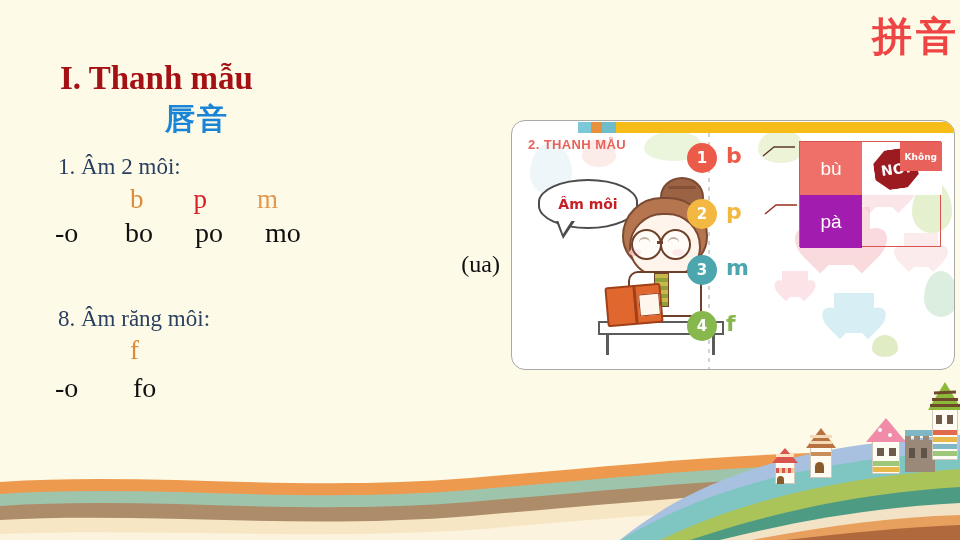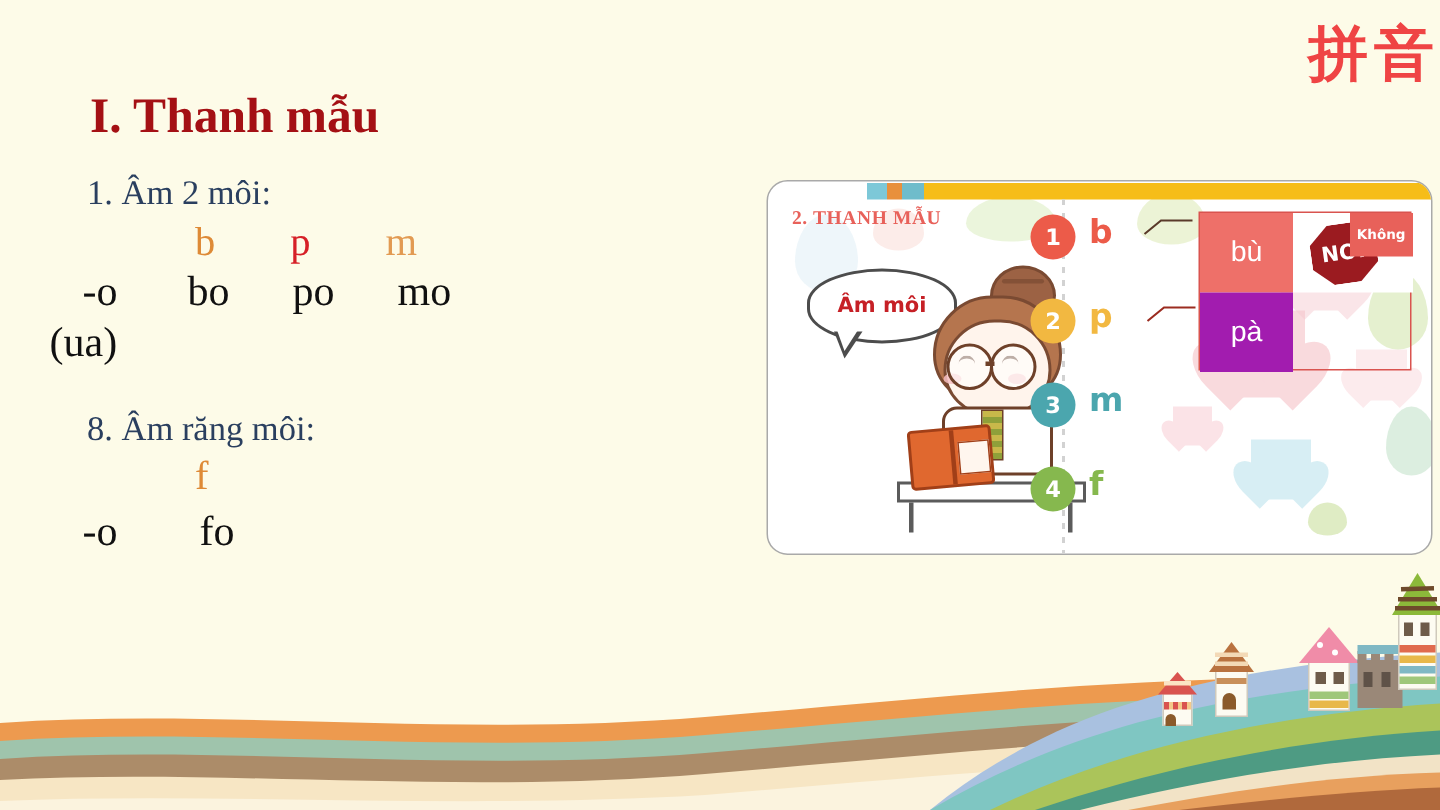--- a/index.html
+++ b/index.html
@@ -43,21 +43,21 @@
   }
   .letter-row .lt{line-height:1;}
   .syl-row{
     font-family:"Liberation Serif", serif;
     font-size:28px;color:#101010;margin-left:55px;margin-top:4px;
     display:flex;gap:26px;
   }
   .syl-row .sy{min-width:44px;}
   .paren{
     font-family:"Liberation Serif", serif;
-    font-size:28px;color:#101010;margin-left:33px;margin-top:2px;
+    font-size:24px;color:#101010;margin-left:33px;margin-top:2px;text-align:right;
   }
   .f-letter{
     font-family:"Liberation Serif", serif;
     font-size:27px;margin-left:130px;margin-top:4px;line-height:1.1;
   }
   .syl-row.f-row{margin-top:6px;gap:34px;}
 
   
   .card{
     position:absolute;left:511px;top:120px;width:444px;height:250px;
@@ -77,21 +77,21 @@
   .card-topbar{
     position:absolute;left:104px;top:1px;right:0;height:11px;background:#F6BD18;
   }
   .card-topchip{
     position:absolute;left:66px;top:1px;width:38px;height:11px;
     background:linear-gradient(90deg,#7DC8D8 0 35%,#E8903C 35% 62%,#6FBCCB 62% 100%);
   }
 
   .card-caption{
     position:absolute;left:16px;top:16px;
-    font-family:Liberation Serif, serif;
+    font-family:Liberation Sans, sans-serif;
     font-size:13px;font-weight:700;color:#E8615A;letter-spacing:.4px;
   }
 
   
   .bubble{
     position:absolute;left:26px;top:58px;width:96px;height:46px;
     border:2px solid #4C4C4C;border-radius:50%/46%;background:#fff;
   }
   .bubble-txt{
     position:absolute;inset:0;display:flex;align-items:center;justify-content:center;
@@ -178,20 +178,21 @@
 </style>
 </head>
 <body style="background: rgb(253, 251, 232);">
 
 <div class="slide">
 
   <div class="slide-title">拼音</div>
 
   <div class="left-col">
     <div class="heading-main">I. Thanh mẫu</div>
+    <div class="heading-cn">唇音</div>
 
     <div class="sec-label">1. Âm 2 môi:</div>
 
     <div class="letter-row">
       <span class="lt" id="L0" style="color: rgb(222, 138, 54);">b</span>
       <span class="lt" id="L1" style="color: rgb(214, 32, 39);">p</span>
       <span class="lt" id="L2" style="color: rgb(226, 154, 82);">m</span>
     </div>
 
     <div class="syl-row">

